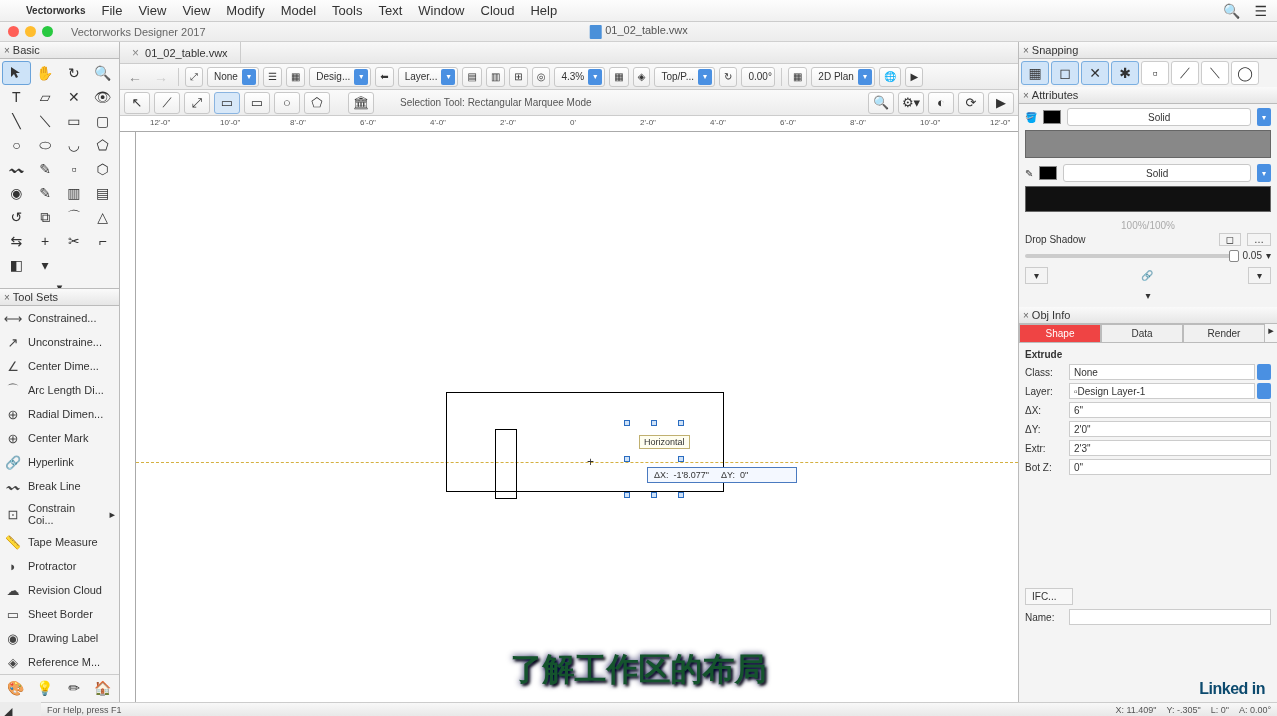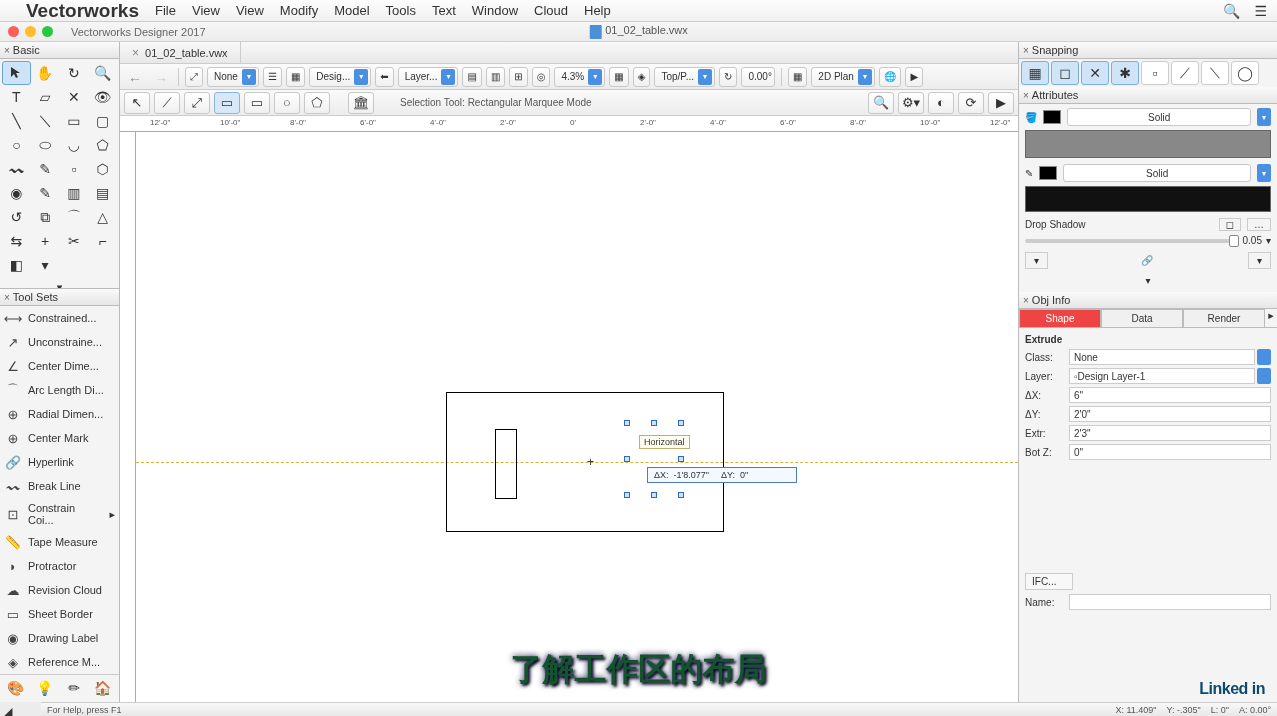--- a/index.html
+++ b/index.html
@@ -1,21 +1,21 @@
 <!DOCTYPE html>
 <html><head>
 <meta charset="utf-8">
 <style>
 * { margin: 0; padding: 0; box-sizing: border-box; font-family: -apple-system, "Helvetica Neue", Arial, sans-serif; }
 body { background: #ececec; font-size: 11px; color: #333; overflow: hidden; width: 1277px; height: 716px; position: relative; }
 
 
 .menubar { height: 22px; background: linear-gradient(#fdfdfd,#f0f0f0); border-bottom: 1px solid #ccc; display: flex; align-items: center; padding: 0 10px; gap: 16px; }
 .menubar .apple { font-size: 14px; }
-.menubar .app { font-weight: bold; font-size: 19px; text-align: center; }
+.menubar .app { font-weight: bold; font-size: 10px; text-align: center; }
 .menubar .item { font-size: 13px; }
 .menubar .right { margin-left: auto; display: flex; gap: 14px; font-size: 14px; }
 
 
 .wintitle { height: 20px; background: linear-gradient(#f6f6f6,#ececec); border-bottom: 1px solid #d0d0d0; display: flex; align-items: center; padding: 0 8px; gap: 6px; font-size: 11px; color: #666; }
 .wintitle .dots { display: flex; gap: 6px; }
 .wintitle .dot { width: 11px; height: 11px; border-radius: 50%; }
 .wintitle .dot.r { background: #ff5f57; }
 .wintitle .dot.y { background: #ffbd2e; }
 .wintitle .dot.g { background: #28c940; }
@@ -58,21 +58,21 @@
 .toolbar2 .mbtn.act { background: #d8e8f8; border-color: #8ab4e0; }
 .toolbar2 .modelabel { font-size: 10px; color: #555; margin-left: 22px; }
 .toolbar2 .right { margin-left: auto; display: flex; gap: 4px; }
 
 .ruler-h { height: 16px; background: #fff; border-bottom: 1px solid #aaa; position: relative; font-size: 8px; color: #555; }
 .ruler-h .tick { position: absolute; top: 2px; }
 
 .canvas-wrap { flex: 1; position: relative; background: #fff; overflow: hidden; }
 .ruler-v { position: absolute; left: 0; top: 0; bottom: 0; width: 16px; background: #fff; border-right: 1px solid #aaa; }
 .canvas { position: absolute; left: 16px; top: 0; right: 0; bottom: 0; background: #fff; }
-.drawing { position: absolute; left: 310px; top: 260px; width: 278px; height: 140px; border: 1px solid #000; }
+.drawing { position: absolute; left: 310px; top: 260px; width: 278px; height: 100px; border: 1px solid #000; }
 .smallrect { position: absolute; left: 48px; top: 36px; width: 22px; height: 70px; border: 1px solid #000; }
 .selbox { position: absolute; left: 180px; top: 30px; width: 54px; height: 72px; }
 .selbox .h { position: absolute; width: 6px; height: 6px; border: 1px solid #2a6cc0; background: #cfe2f8; }
 .hint { position: absolute; left: 192px; top: 42px; background: #fffef0; border: 1px solid #c0b070; padding: 1px 4px; font-size: 9px; }
 .coordbox { position: absolute; left: 200px; top: 74px; border: 1px solid #4a7ac0; background: #f4f8ff; padding: 2px 6px; font-size: 9px; display: flex; gap: 12px; width: 150px; }
 .dashline { position: absolute; left: 0; right: 0; top: 330px; border-top: 1px dashed #d4b040; }
 
 
 .right-col { position: absolute; right: 0; top: 42px; width: 259px; bottom: 14px; background: #f4f4f4; border-left: 1px solid #bbb; display: flex; flex-direction: column; }
 .snap-grid { display: flex; gap: 2px; padding: 2px; flex-wrap: wrap; }
@@ -415,20 +415,21 @@
       <div class="arr2">▾</div>
     </div>
     <div class="preview-bar"></div>
     <div class="attr-row">
       <span>✎</span>
       <div class="sw" style="background:#000;"></div>
       <div class="sel2">Solid</div>
       <div class="arr2">▾</div>
     </div>
     <div class="preview-bar blk"></div>
+    <div class="pct">100%/100%</div>
     <div class="attr-row">
       <span>Drop Shadow</span>
       <span style="margin-left:auto;border:1px solid #ccc;padding:0 6px;">◻</span>
       <span style="border:1px solid #ccc;padding:0 6px;">…</span>
     </div>
     <div class="slider">
       <div class="track">
           <div class="thumb"></div>
         </div>
       <span>0.05</span>

